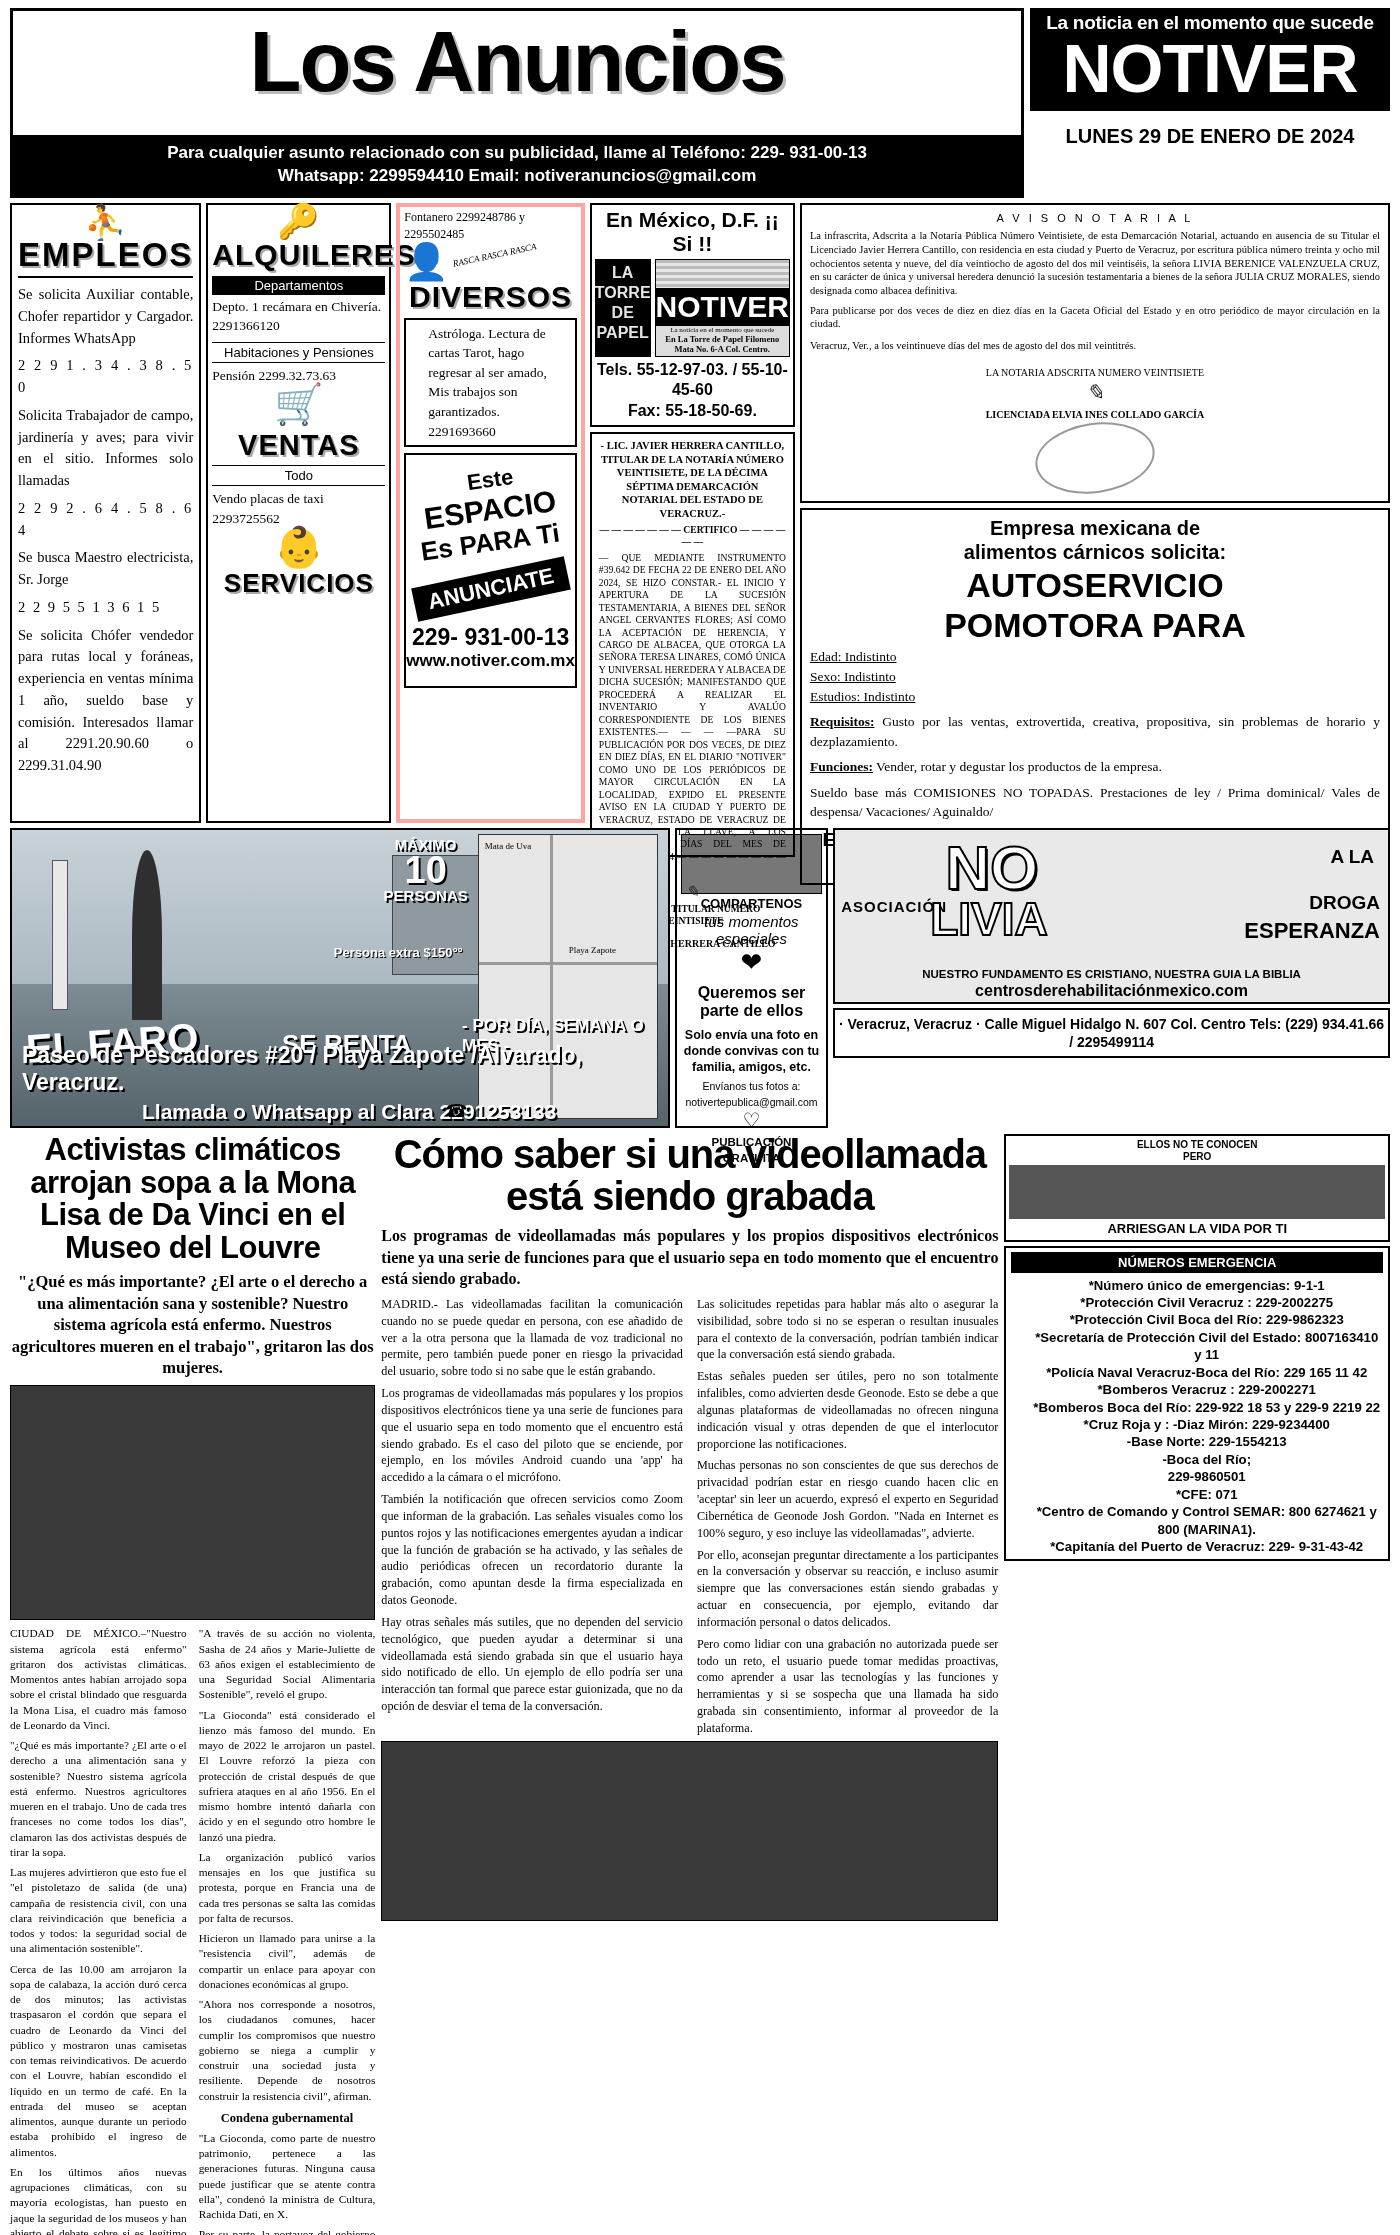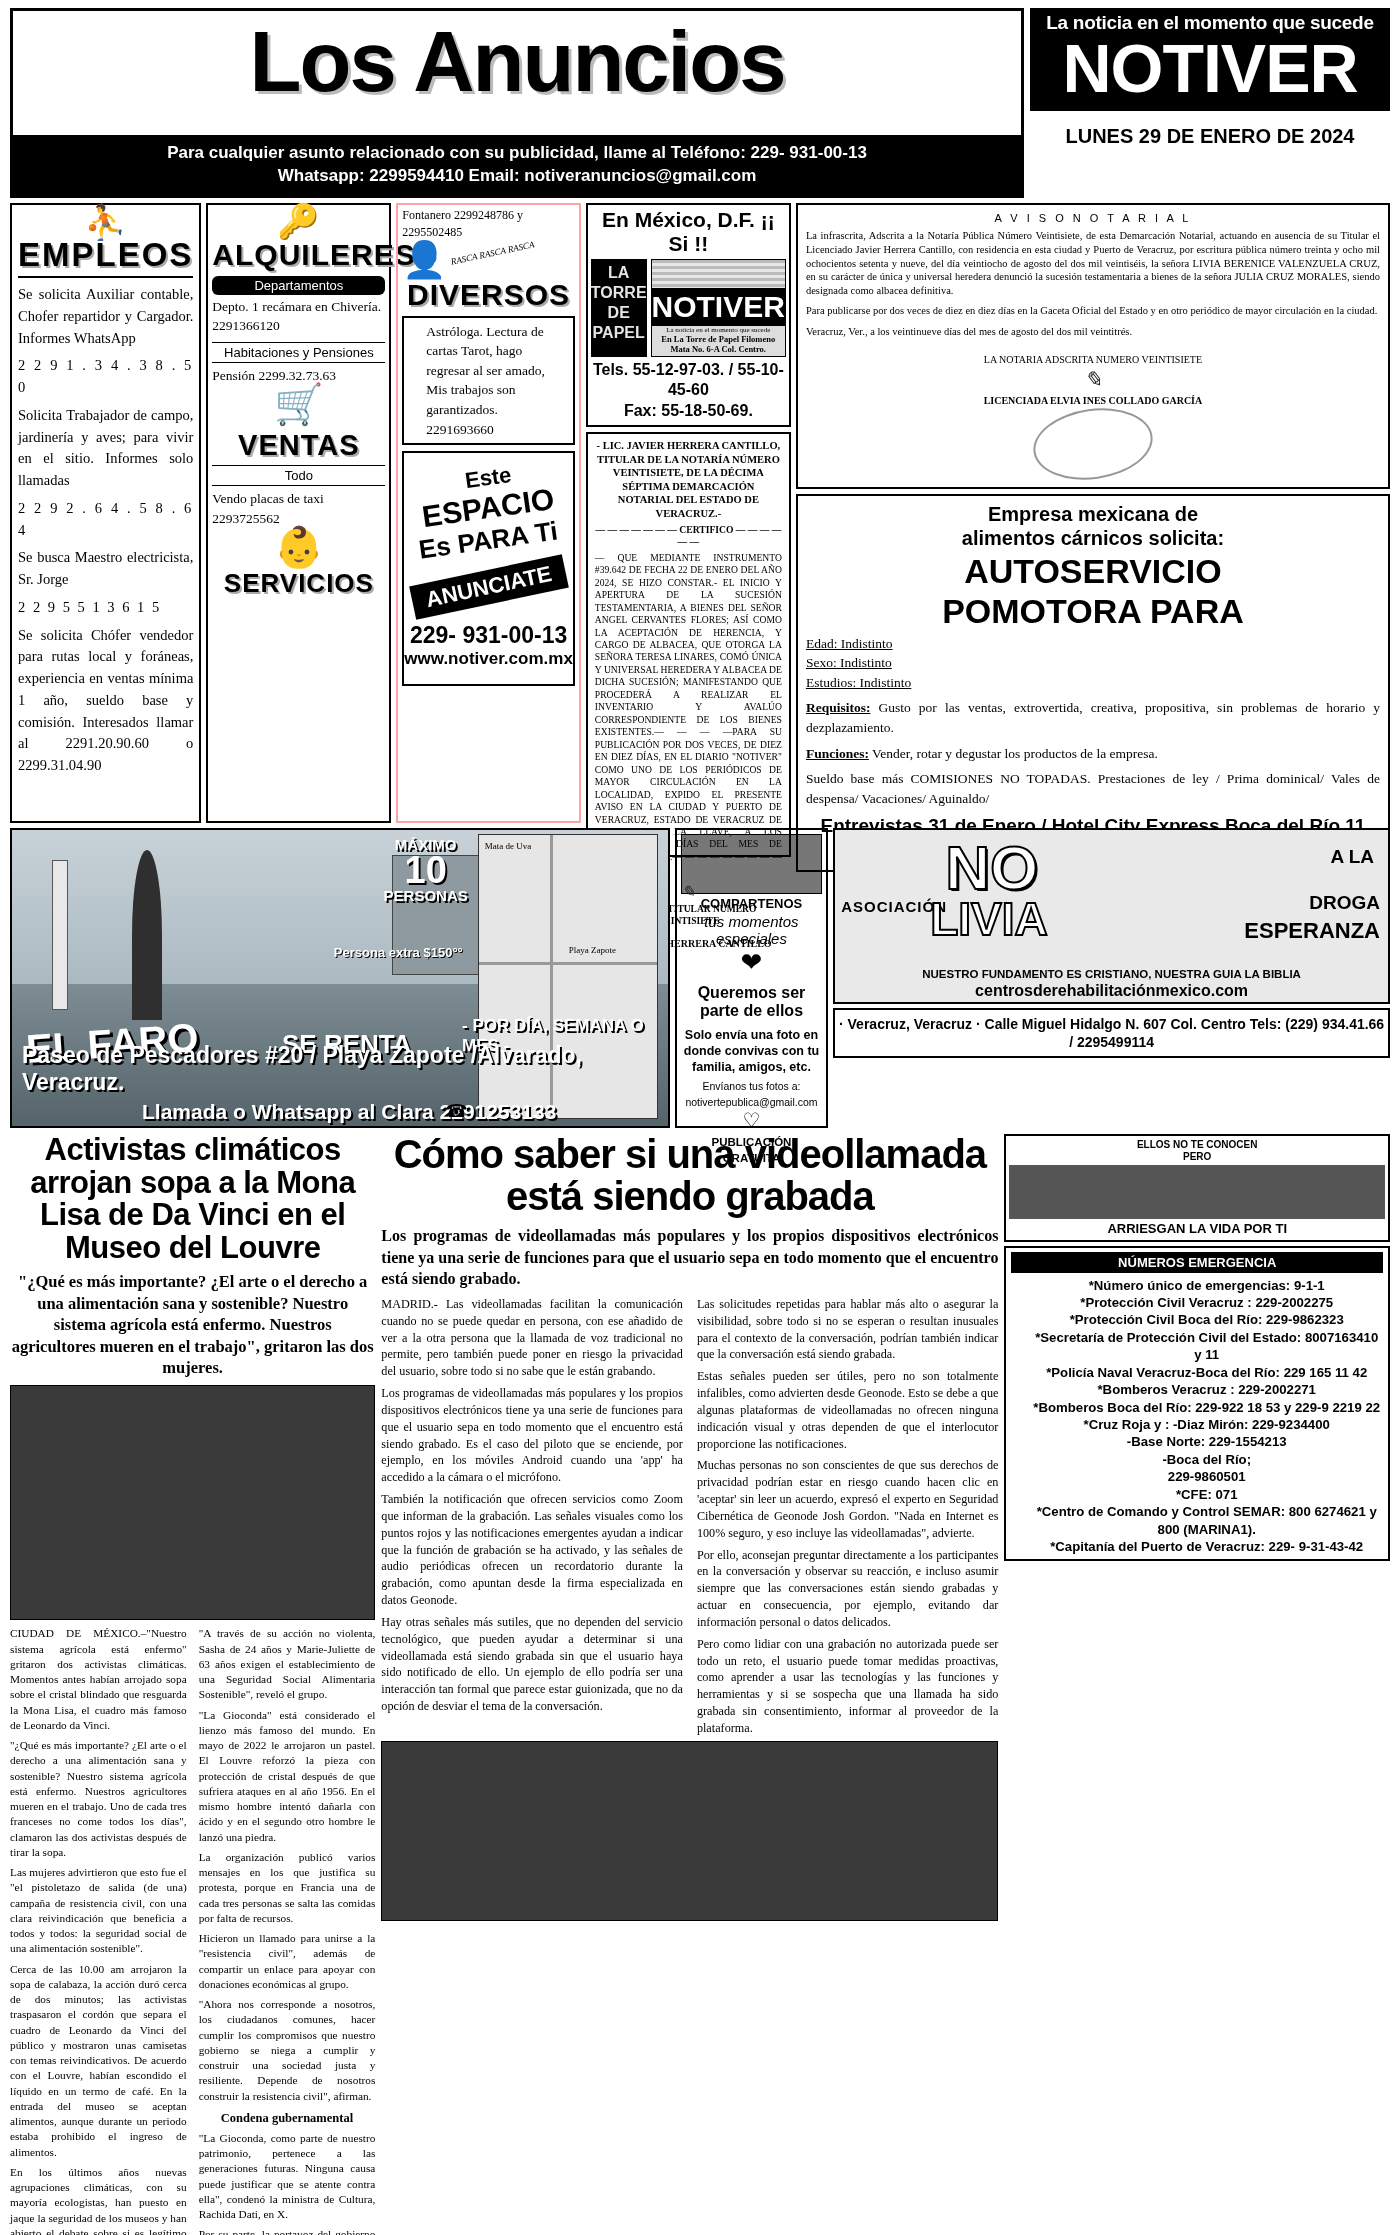--- a/index.html
+++ b/index.html
@@ -48,42 +48,42 @@
   .notiver-date {
     text-align:center; font-family:"Liberation Sans", sans-serif;
     font-weight:bold; font-size:20px; padding-top:14px;
   }
 
   
   .topgrid { display:flex; gap:5px; margin-top:5px; height:620px; }
   .col { position:relative; }
   .c1 { width:200px; border:2px solid #000; padding:4px 6px; }
   .c2 { width:185px; border:2px solid #000; padding:2px 4px; }
-  .c3 { width:195px; border:2px solid #fca5a5; padding:2px 4px; }
+  .c3 { width:195px; border:4px solid #fca5a5; padding:2px 4px; }
   .c4 { width:230px; }
   .c6 { flex:1 1 auto; }
   .empleos-logo {
     font-size:33px; font-weight:bold; text-align:center;
     font-family:"Liberation Sans", sans-serif;
     letter-spacing:2px; text-shadow:2px 2px 0 #aaa;
     border-bottom:2px solid #000; padding-bottom:2px;
   }
   .hat { text-align:center; font-size:34px; line-height:0.8; }
   .adtext { font-size:14.5px; line-height:1.5; text-align:justify; margin:6px 0; }
   .phone-sp { letter-spacing:2px; }
 
   .alq-logo {
     font-size:30px; font-weight:bold; text-align:center;
     font-family:"Liberation Sans", sans-serif; letter-spacing:1px;
     text-shadow:2px 2px 0 #aaa;
   }
   .subhead {
     background:#000; color:#fff; text-align:center;
     font-family:"Liberation Sans", sans-serif; font-size:13px;
-    padding:2px 0; margin:4px 0 2px;border-radius:6px;
+    padding:2px 0; margin:4px 0 2px;
   }
   .subhead-line { border-top:1px solid #000; border-bottom:1px solid #000; }
   .small { font-size:13.5px; line-height:1.45; }
   .ventas-logo {
     font-size:29px; font-weight:bold; text-align:center;
     font-family:"Liberation Sans", sans-serif; letter-spacing:1px;
     text-shadow:2px 2px 0 #aaa; margin-top:4px;
   }
   .servicios-logo {
     font-size:26px; font-weight:bold; text-align:center;

